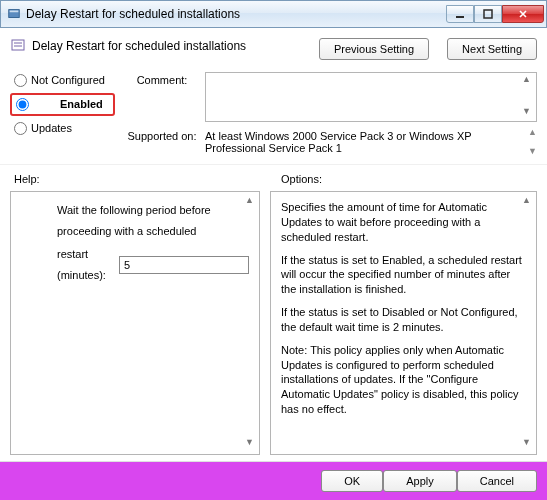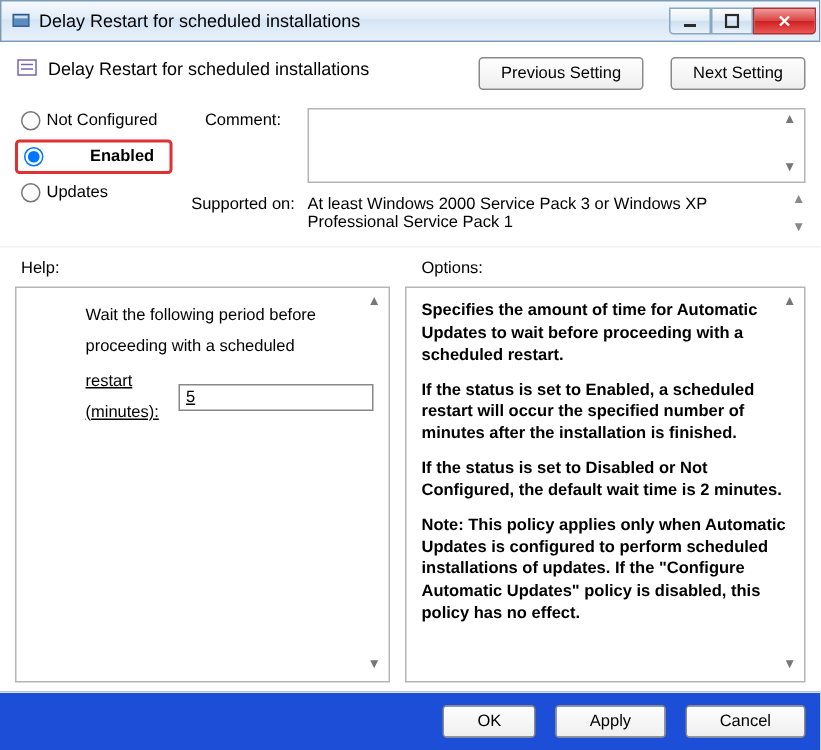--- a/index.html
+++ b/index.html
@@ -46,25 +46,25 @@
 .section-labels .col { flex:1; font-size:11px; padding:2px 0 6px 4px; }
 .section-labels .col.left { width: 260px; flex:none; }
 
 .panes { display:flex; gap:10px; flex:1; min-height:0; }
 .pane { border:1px solid #b5b5b5; background:#fff; padding:8px 10px; position:relative; }
 .pane .scroll-arrow{ position:absolute; right:2px; width:12px; height:12px; color:#777;}
 .pane .scroll-arrow.up{top:4px;} .pane .scroll-arrow.down{bottom:4px;}
 .pane.left { width: 250px; flex:none; }
 .pane.right { flex:1; }
 .opt-text { line-height:1.9;margin-left:36px; }
-.opt-row { display:flex; align-items:center; gap:6px; margin-top:2px;text-decoration:underline;}
+.opt-row { display:flex; align-items:center; gap:6px; margin-top:2px;}
 .opt-row input[type=text]{ width:130px; height:18px; border:1px solid #888; padding:0 4px; font-size:11px;}
-.help-text p { margin-bottom:8px; line-height:1.35;font-weight:bold; }
+.help-text p { margin-bottom:8px; line-height:1.35; }
 
-.footer { display:flex; justify-content:flex-end; gap:13px; padding:8px 2px 8px 0; border-top:1px solid #e0e0e0; margin: 6px -10px 0 -10px; padding-right:10px; background:#1d4ed8; }
+.footer { display:flex; justify-content:flex-end; gap:0; padding:8px 2px 8px 0; border-top:1px solid #e0e0e0; margin: 6px -10px 0 -10px; padding-right:10px; background:#d946ef; }
 .footer .btn { padding:0 22px; }
 
 .tri { font-size:9px; line-height:1; }
 </style>
 </head>
 <body>
 
 <div class="titlebar">
   <div class="app-icon">
     <svg viewBox="0 0 16 16">

